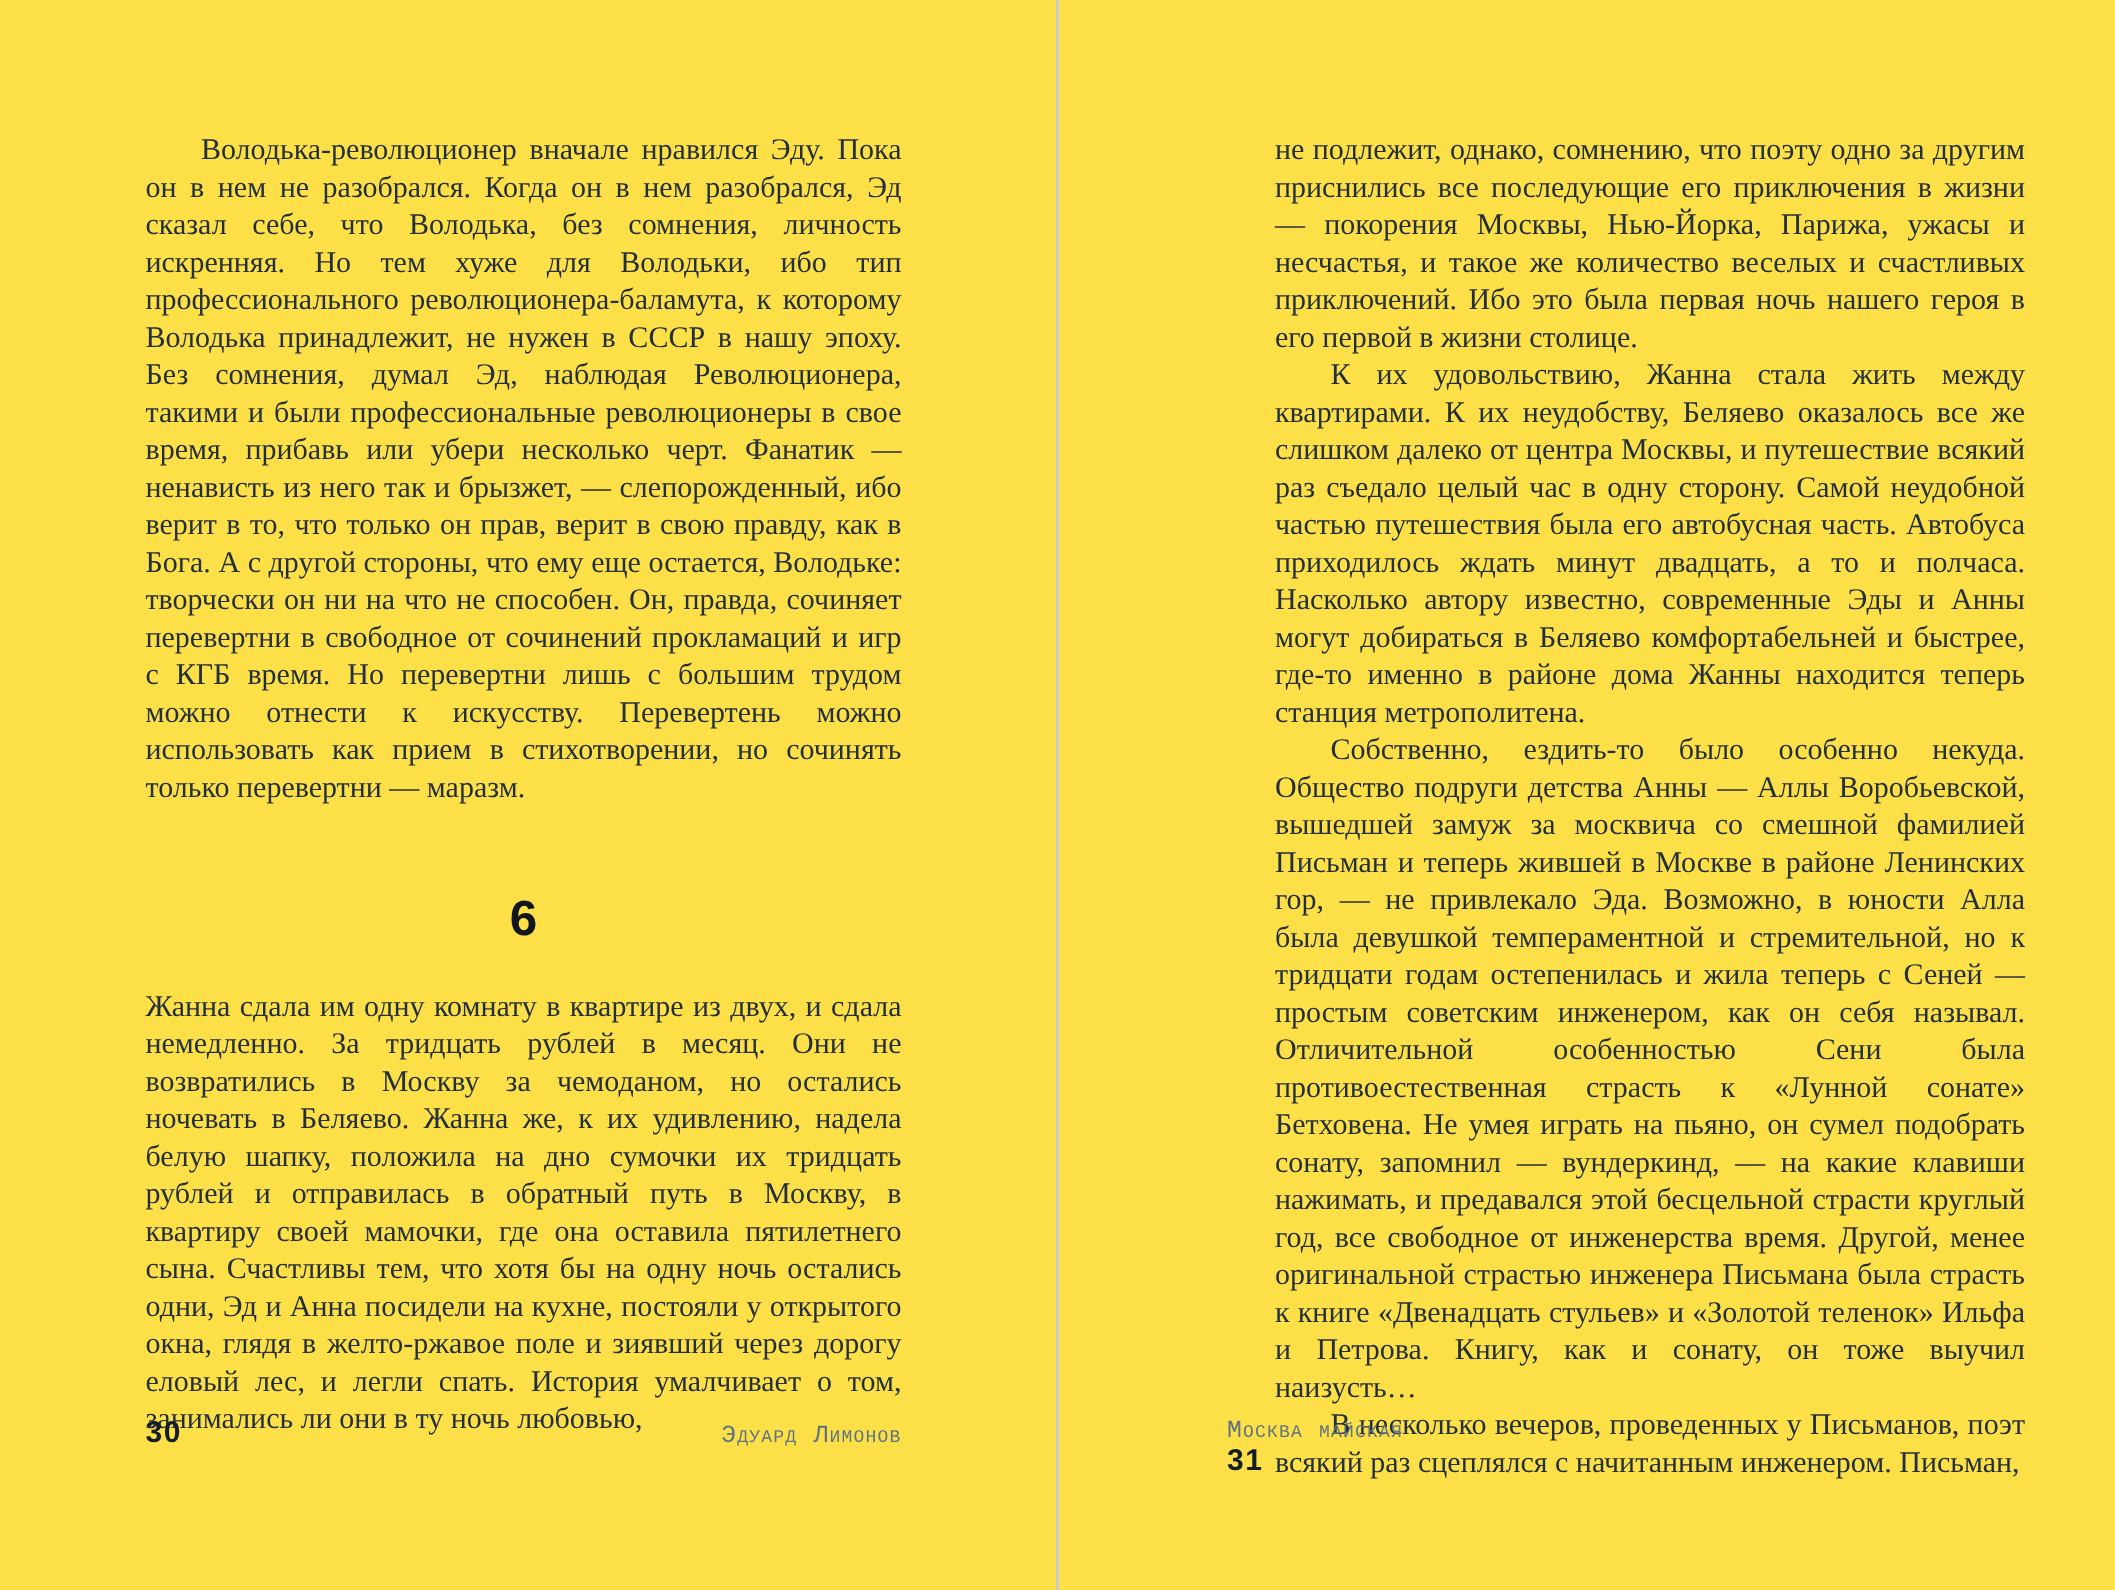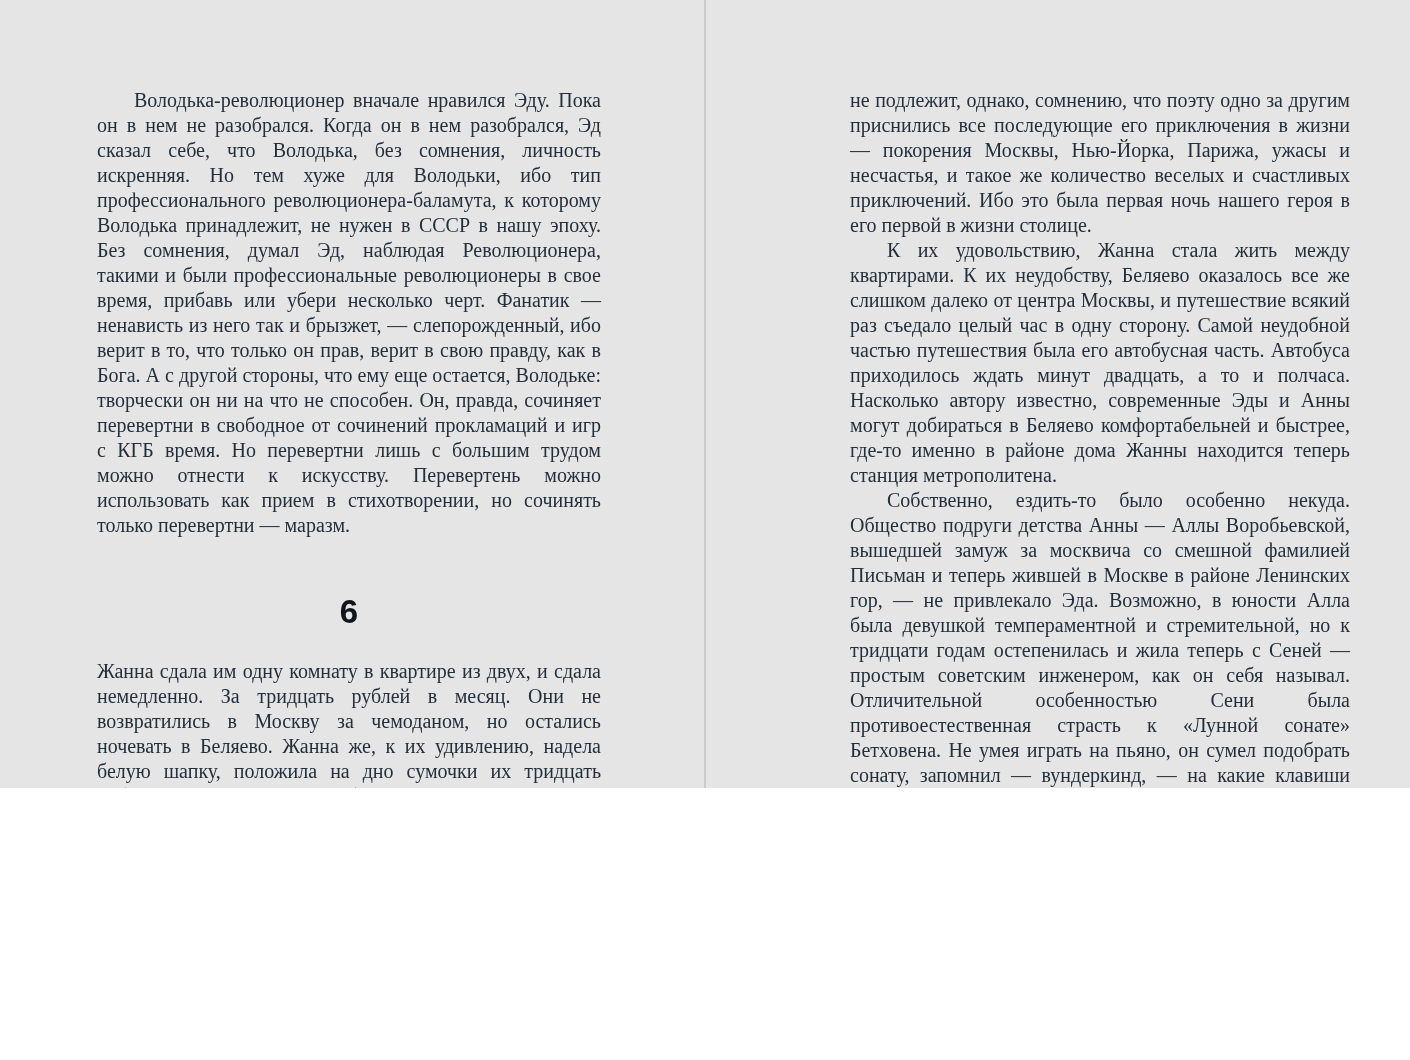--- a/index.html
+++ b/index.html
@@ -3,22 +3,22 @@
 <meta charset="utf-8">
 <style>
   html, body {
     margin: 0;
     padding: 0;
     background: #ffffff;
   }
   .spread {
     position: relative;
     width: 1410px;
-    height: 788px;
-    background: #e5e5e5;
+    height: 1060px;
+    background: #fde047;
     overflow: hidden;
     font-family: "Liberation Serif", serif;
   }
   .divider {
     position: absolute;
     left: 704px;
     top: 0;
     width: 2px;
     height: 1060px;
     background: #c9cbcd;

